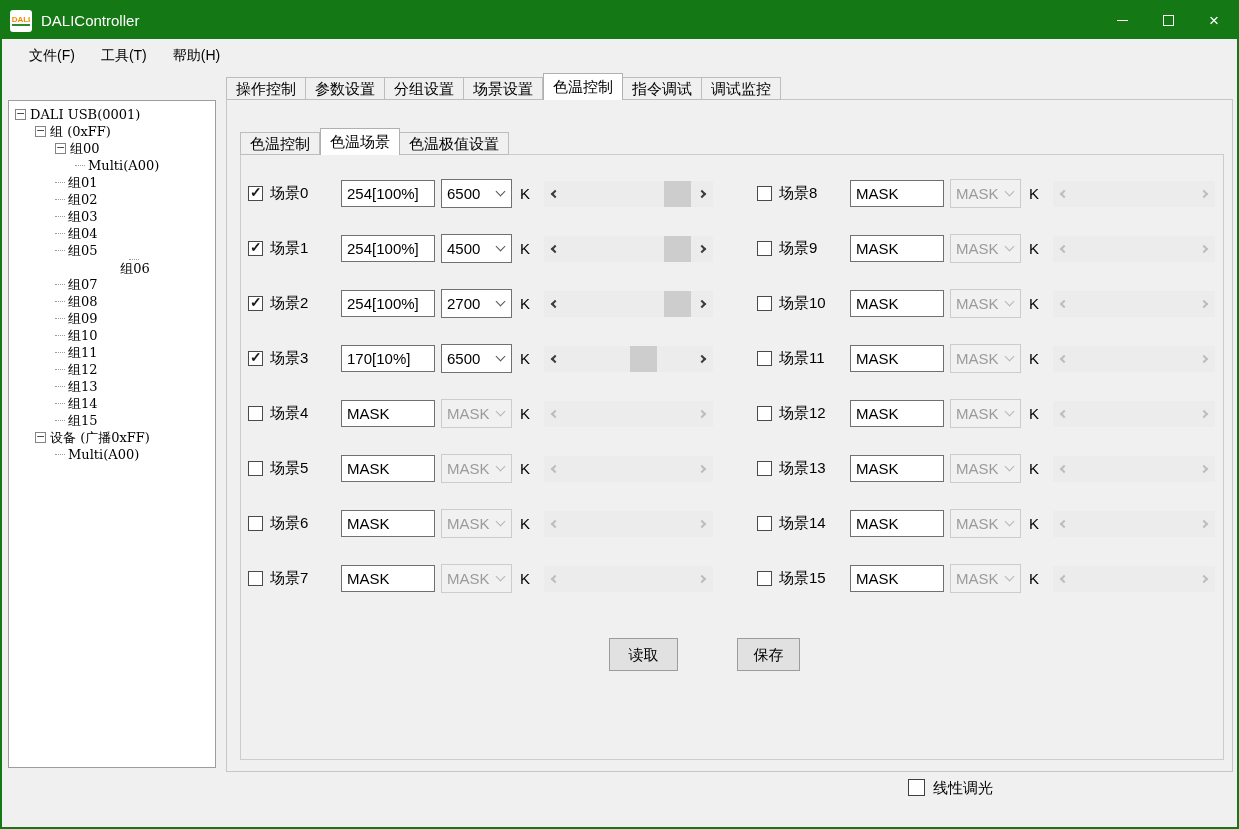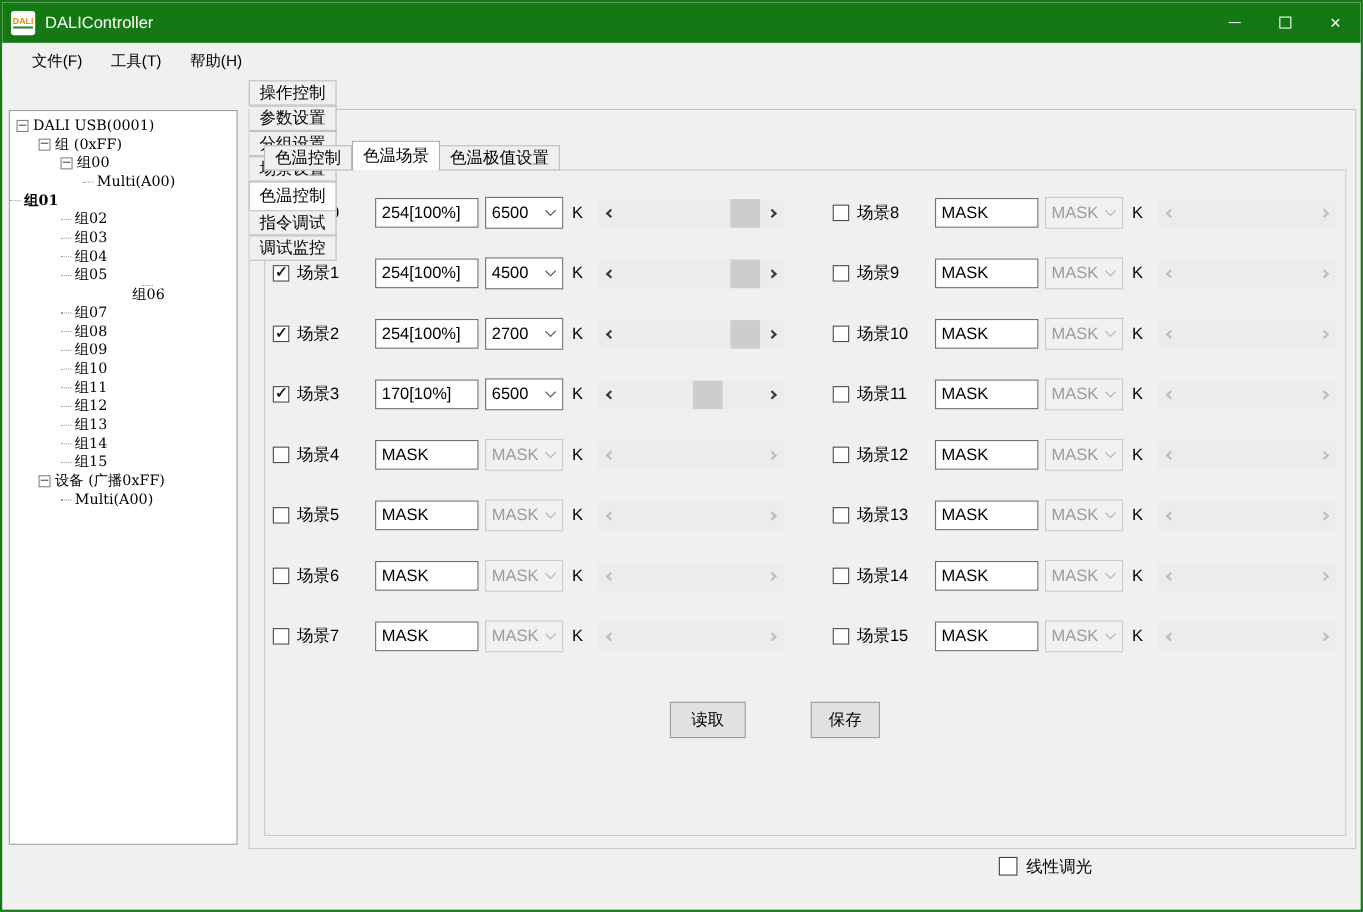--- a/index.html
+++ b/index.html
@@ -23,21 +23,21 @@
   
   .menubar{position:absolute;left:0;top:37px;right:0;height:33px;background:#f0f0f0;display:flex;align-items:center;padding-left:14px;}
   .menu-item{padding:0 13px;font-size:14px;height:25px;line-height:25px;}
   
   .tree-panel{position:absolute;left:6px;top:98px;width:208px;height:668px;background:#fff;border:1px solid #9d9d9d;overflow:hidden;padding-top:5px;}
   .tree-row{display:flex;align-items:center;height:17px;line-height:17px;font-size:13px;white-space:nowrap;font-family:"DejaVu Serif","DejaVu Sans Mono",serif;}
   .expander{flex:none;width:11px;height:11px;border:1px solid #848484;background:#fff;color:#333;font-size:11px;line-height:8px;text-align:center;margin-right:4px;}
   .leafdash{flex:none;width:10px;height:0;border-top:1px dotted #9a9a9a;margin-right:3px;}
   .tree-label{white-space:nowrap;}
   
-  .tabstrip{position:absolute;left:224px;top:71px;height:27px;display:flex;align-items:flex-end;z-index:2;flex-direction:column;}
+  .tabstrip{position:absolute;left:224px;top:71px;height:27px;display:flex;align-items:flex-end;z-index:2;}
   .tab{height:23px;line-height:21px;padding:0 9px;font-size:15px;background:#f0f0f0;border:1px solid #bdbdbd;border-left:none;white-space:nowrap;}
   .tab:first-child{border-left:1px solid #bdbdbd;}
   .tab.active{height:27px;line-height:25px;background:#fff;border:1px solid #b0b0b0;border-bottom:none;position:relative;z-index:3;}
   .tabpage{position:absolute;left:224px;top:97px;width:1007px;height:673px;background:#f0f0f0;border:1px solid #c6c6c6;}
   
   .subtabstrip{position:absolute;left:238px;top:126px;height:27px;display:flex;align-items:flex-end;z-index:2;}
   .subtabpage{position:absolute;left:238px;top:152px;width:984px;height:606px;background:#f0f0f0;border:1px solid #cccccc;}
   
   .scene-col{position:absolute;top:177px;}
   .col-left{left:246px;}
@@ -115,21 +115,21 @@
         <span class="tree-label">组 (0xFF)</span>
       </div>
       <div class="tree-row" style="padding-left: 46px;">
         <span class="expander">−</span>
         <span class="tree-label">组00</span>
       </div>
       <div class="tree-row" style="padding-left: 66px;">
         <span class="leafdash"></span>
         <span class="tree-label">Multi(A00)</span>
       </div>
-      <div class="tree-row" style=" font-weight: bold;">
+      <div class="tree-row" style="padding-left: 46px;">
         <span class="leafdash"></span>
         <span class="tree-label">组01</span>
       </div>
       <div class="tree-row" style="padding-left: 46px;">
         <span class="leafdash"></span>
         <span class="tree-label">组02</span>
       </div>
       <div class="tree-row" style="padding-left: 46px;">
         <span class="leafdash"></span>
         <span class="tree-label">组03</span>

